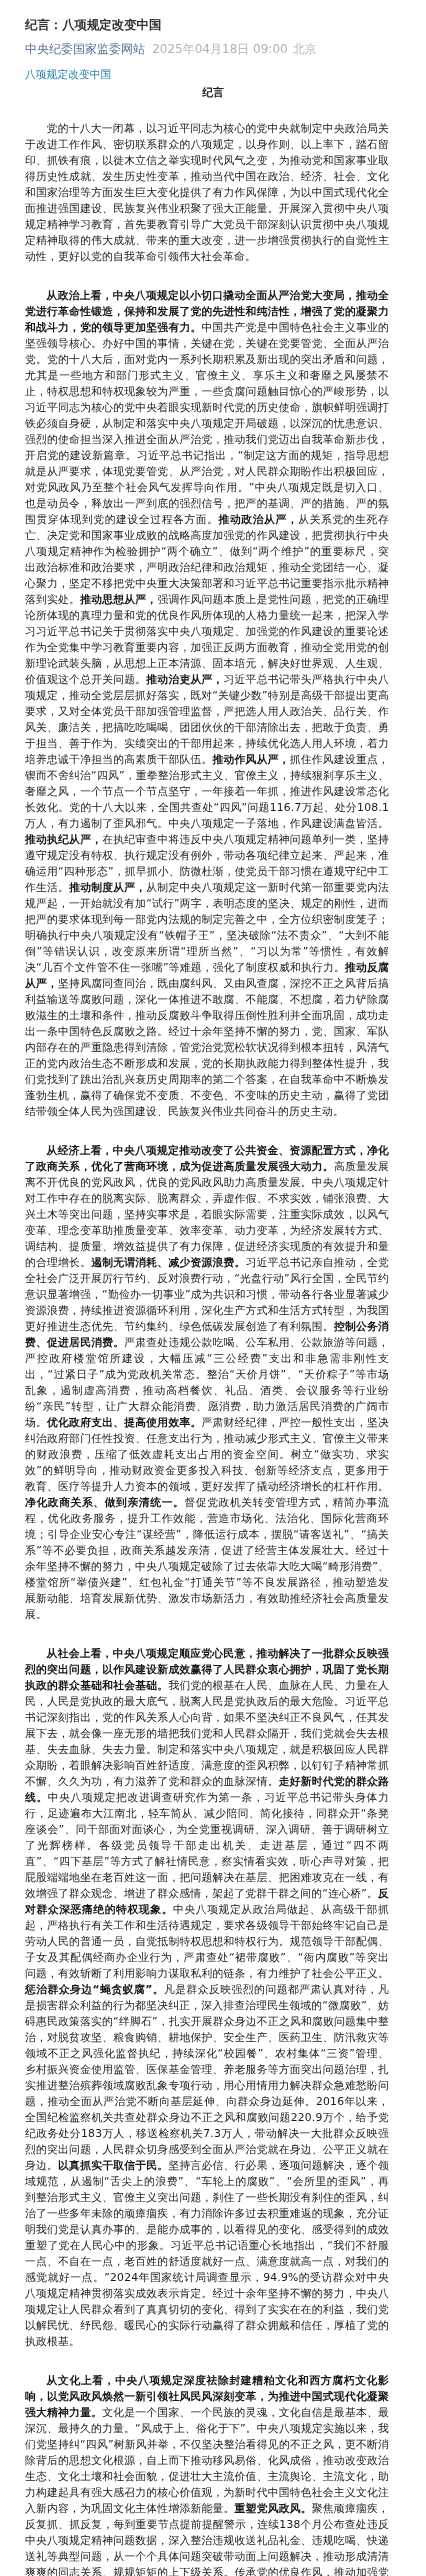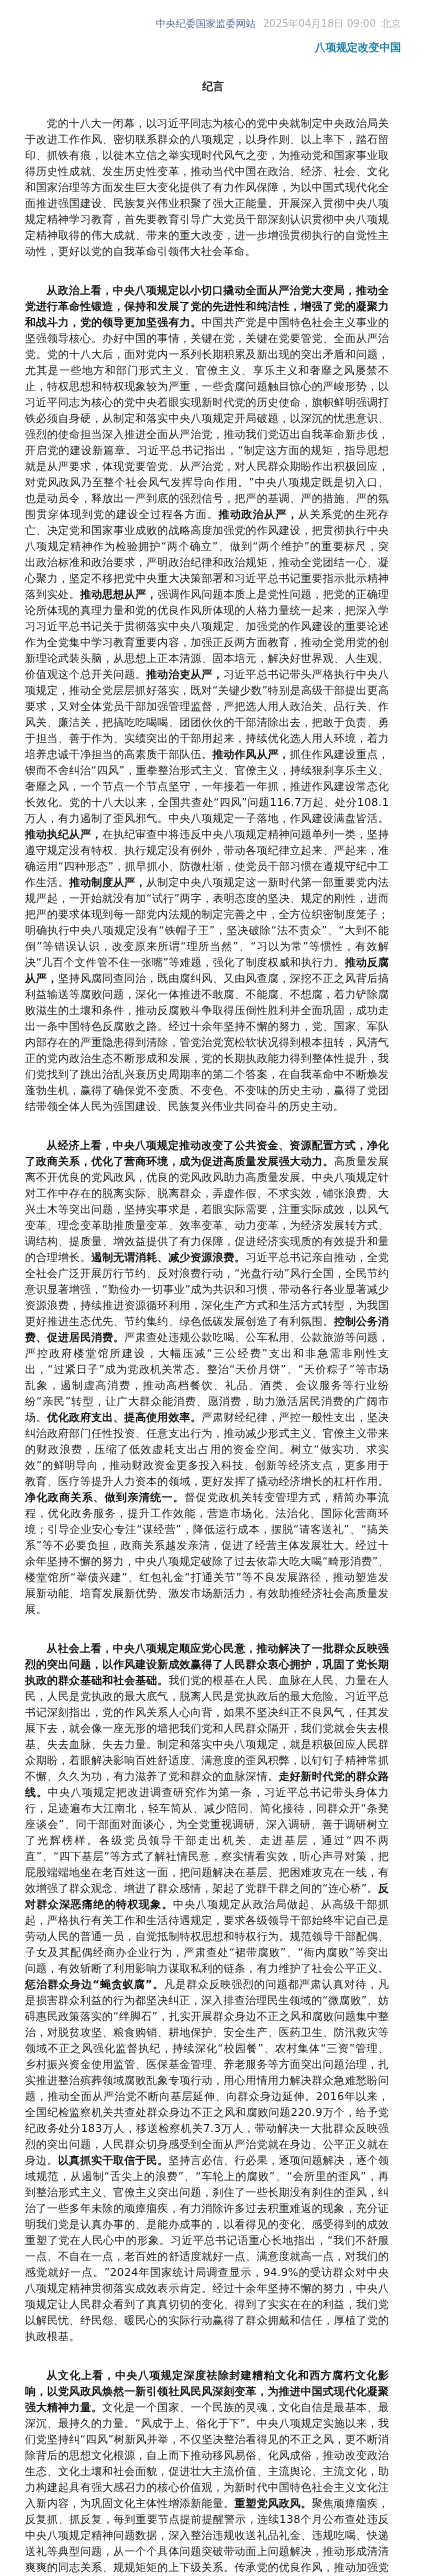--- a/index.html
+++ b/index.html
@@ -22,50 +22,49 @@
     box-sizing:border-box;
   }
   .article-title{
     font-size:12.4px;
     font-weight:700;
     color:#333333;
     line-height:1.4;
     margin:0 0 7.2px 0;
   }
   .meta-row{
-    font-size:10px;
+    font-size:12px;
     line-height:1.5;
     margin-bottom:6px;
     white-space:nowrap;
-    text-align:right;
   }
   .meta-row .source{
     color:var(--source);
     text-decoration:none;
     margin-right:7.2px;
     cursor:pointer;
   }
   .meta-row .date, .meta-row .loc{
     color:var(--meta);
   }
   .meta-row .loc{margin-left:5.2px;}
   .center-heading{
-    text-align:right;
+    text-align:left;
     font-size:10.8px;
-    font-weight:700;
+    font-weight:400;
     color:var(--accent);
     margin:9.3px 0 0 0;
     line-height:1.5;
   }
   .center-subheading{
     text-align:center;
     font-size:10.8px;
     font-weight:700;
     color:#222222;
-    margin:23px 0 0 0;
+    margin:1px 0 0 0;
     line-height:1.5;
   }
   .article-body{
     margin-top:20.6px;
     font-size:10.8px;
     line-height:16px;
     letter-spacing:0.2px;
     text-align:justify;
   }
   .article-body p{
@@ -73,20 +72,21 @@
     text-indent:2em;
   }
   .article-body p:last-child{margin-bottom:0;}
   .article-body strong{font-weight:700;}
 </style>
 </head>
 <body>
 
 <div class="page">
 
+  <h1 class="article-title">纪言：八项规定改变中国</h1>
 
   <div class="meta-row">
     <a class="source">中央纪委国家监委网站</a><span class="date">2025年04月18日 09:00</span><span class="loc">北京</span>
   </div>
 
   <div class="center-heading">八项规定改变中国</div>
 
   <div class="center-subheading">纪言</div>
 
   <div class="article-body">

